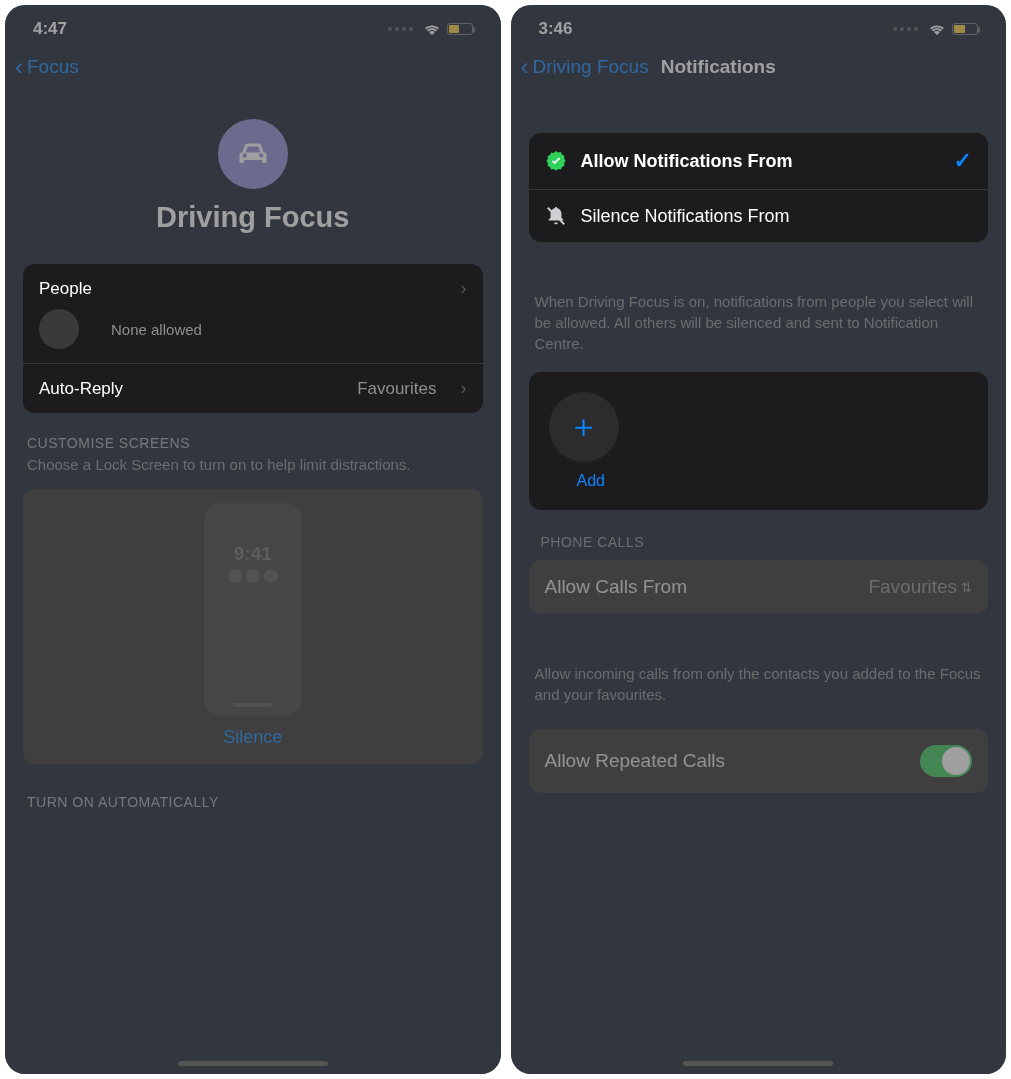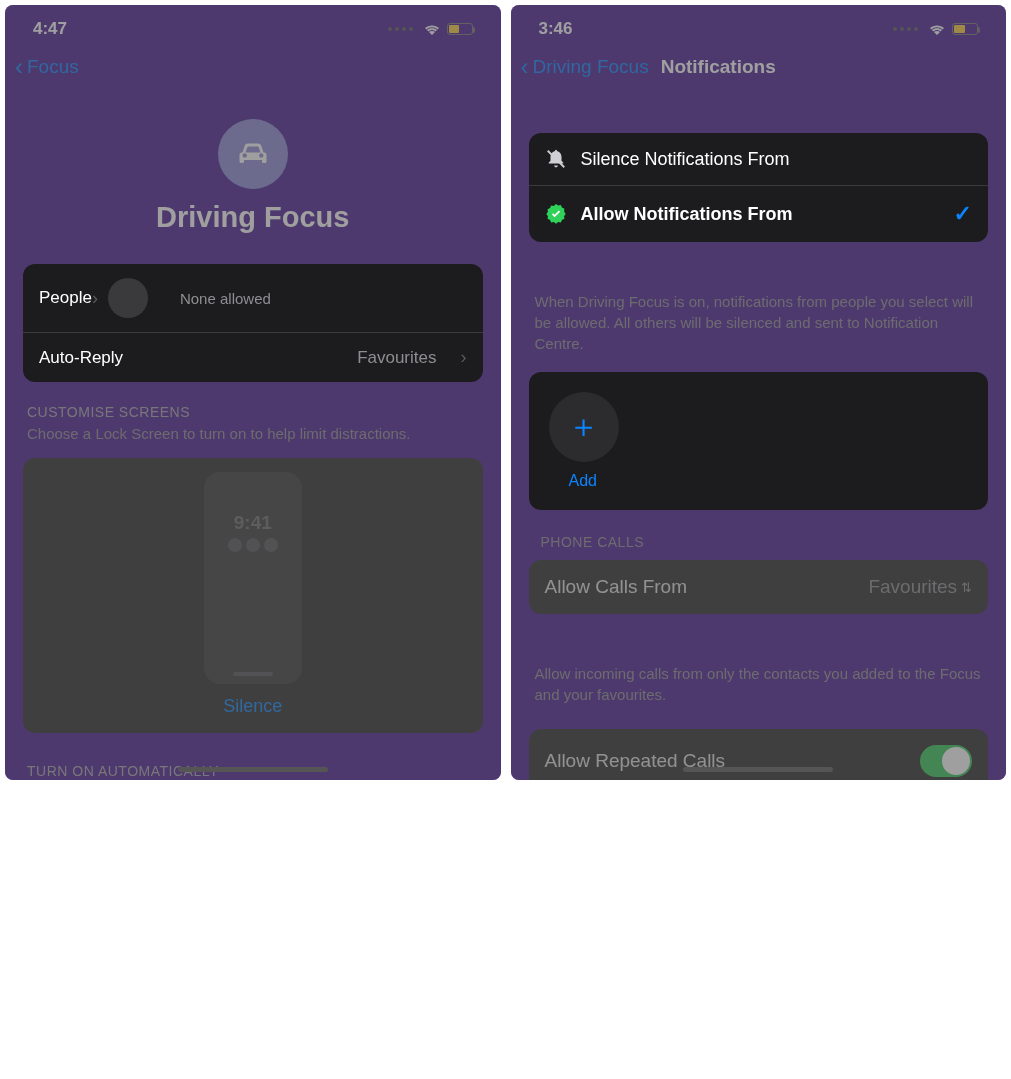--- a/index.html
+++ b/index.html
@@ -5,23 +5,23 @@
   * { box-sizing: border-box; margin: 0; padding: 0; }
   body {
     background: #fff;
     font-family: -apple-system, BlinkMacSystemFont, "Helvetica Neue", sans-serif;
     display: flex;
     gap: 10px;
     padding: 5px;
   }
   .phone {
     width: 498px;
-    height: 775px;
-    background: #4c1d95;
-    border-radius: 8px;
+    height: 1069px;
+    background: #0f172a;
+    border-radius: 20px;
     overflow: hidden;
     position: relative;
     color: #e0e0e0;
   }
   .dimmer {
     position: absolute;
     inset: 0;
     background: rgba(80,80,80,0.55);
     pointer-events: none;
     z-index: 50;
@@ -60,21 +60,21 @@
     background:#1c1c1e; border-radius:12px; margin:12px 18px 0; overflow:hidden;
   }
   .highlight-card { position:relative; z-index:60; }
   .row {
     display:flex; align-items:center; padding:14px 16px; gap:24px; border-top:0.5px solid #3a3a3c;
   }
   .row:first-child { border-top:none; }
   .row-title { color:#fff; font-size:17px; flex:1; }
   .row-value { color:#8e8e92; font-size:17px; }
   .chev { color:#5a5a5e; font-size:18px; }
-  .people-row { flex-direction:row; align-items:stretch; gap:10px; }
+  .people-row { flex-direction:column; align-items:stretch; gap:10px; }
   .people-head { display:flex; align-items:center; }
   .avatar-none { width:40px; height:40px; border-radius:50%; background:#3a3a3c; }
   .none-label { color:#8e8e92; font-size:15px; margin-left:32px; }
   .lockcard { margin:14px 18px 0; background:#2c2c2e; border-radius:12px; padding:14px 0 16px; text-align:center; }
   .lockscreen { width:98px; height:212px; background:#3a3a3c; border-radius:16px; margin:0 auto 12px; display:flex; flex-direction:column; align-items:center; padding-top:40px; }
   .ls-time { color:#6e6e72; font-size:19px; font-weight:700; }
   .ls-widgets { display:flex; gap:4px; margin-top:4px; }
   .ls-widgets span { width:14px;height:14px;border-radius:50%;background:#555559; }
   .ls-home { width:40px; height:4px; background:#555559; border-radius:2px; margin-top:auto; margin-bottom:8px; }
   .choose { color:#0a84ff; font-size:18px; }
@@ -84,21 +84,21 @@
   .mode-row { display:flex; align-items:center; padding:15px 16px; gap:14px; border-top:0.5px solid #3a3a3c; }
   .mode-row:first-child { border-top:none; }
   .mode-icon { width:22px; height:22px; display:flex; align-items:center; justify-content:center; }
   .mode-label { color:#fff; font-size:18px; flex:1; }
   .mode-label.bold { font-weight:700; }
   .chk { color:#0a84ff; font-size:22px; font-weight:700; }
   .footer-text { color:#8e8e92; font-size:15px; padding:10px 24px 0; line-height:1.4;margin-top:39px; }
   .addbox { padding:20px; }
   .addcircle { width:70px; height:70px; border-radius:50%; background:#2c2c2e; display:flex; align-items:center; justify-content:center; }
   .plus { color:#0a84ff; font-size:32px; font-weight:400; }
-  .addlbl { color:#0a84ff; font-size:16px; margin-top:10px; margin-left:20px; }
+  .addlbl { color:#0a84ff; font-size:16px; margin-top:10px; margin-left:28px; }
   .sect-head2 { color:#8e8e92; font-size:14px; letter-spacing:0.5px; padding:24px 30px 0; }
   .graycard { background:#2c2c2e; border-radius:12px; margin:10px 18px 0; }
   .grow { display:flex; align-items:center; padding:16px 16px; }
   .grow-title { color:#e0e0e0; font-size:19px; flex:1; }
   .grow-val { color:#8e8e92; font-size:19px; display:flex; align-items:center; gap:4px; }
   .updn { font-size:13px; color:#8e8e92; }
   .toggle { width:52px; height:32px; background:#34c759; border-radius:16px; position:relative; }
   .toggle-knob { position:absolute; right:2px; top:2px; width:28px; height:28px; background:#fff; border-radius:50%; }
 </style>
 </head>
@@ -201,36 +201,36 @@
     <div class="nav">
       <span class="back-chev">‹</span>
       <span class="back-label">Driving Focus</span>
       <span class="nav-title">Notifications</span>
     </div>
   </div>
 
   <div class="card highlight-card" style="margin-top:42px;">
     <div class="mode-row">
       <div class="mode-icon">
+        <svg viewBox="0 0 24 24" width="22" height="22">
+            <path fill="#30d158" d="M12 1l2.4 1.7 2.9-.4 1.2 2.7 2.7 1.2-.4 2.9L22.5 12l-1.7 2.4.4 2.9-2.7 1.2-1.2 2.7-2.9-.4L12 22.5l-2.4-1.7-2.9.4-1.2-2.7-2.7-1.2.4-2.9L1.5 12l1.7-2.4-.4-2.9 2.7-1.2 1.2-2.7 2.9.4L12 1z"></path>
+            <path fill="#fff" d="M10.5 15.5l-3-3 1.4-1.4 1.6 1.6 4.6-4.6 1.4 1.4z"></path>
+          </svg>
+      </div>
+      <span class="mode-label bold">Allow Notifications From</span>
+      <span class="chk">✓</span>
+    </div>
+    <div class="mode-row">
+      <div class="mode-icon">
         <svg viewBox="0 0 24 24" width="22" height="22" fill="#d0d0d4">
             <path d="M12 2c-.6 0-1 .4-1 1v.3C8.2 4 6 6.5 6 9.5V14l-2 2v1h16v-1l-2-2V9.5c0-3-2.2-5.5-5-6.2V3c0-.6-.4-1-1-1zm-2 17c0 1.1.9 2 2 2s2-.9 2-2h-4z"></path>
             <line x1="3" y1="3" x2="21" y2="21" stroke="#d0d0d4" stroke-width="2"></line>
           </svg>
       </div>
       <span class="mode-label">Silence Notifications From</span>
-    </div>
-    <div class="mode-row">
-      <div class="mode-icon">
-        <svg viewBox="0 0 24 24" width="22" height="22">
-            <path fill="#30d158" d="M12 1l2.4 1.7 2.9-.4 1.2 2.7 2.7 1.2-.4 2.9L22.5 12l-1.7 2.4.4 2.9-2.7 1.2-1.2 2.7-2.9-.4L12 22.5l-2.4-1.7-2.9.4-1.2-2.7-2.7-1.2.4-2.9L1.5 12l1.7-2.4-.4-2.9 2.7-1.2 1.2-2.7 2.9.4L12 1z"></path>
-            <path fill="#fff" d="M10.5 15.5l-3-3 1.4-1.4 1.6 1.6 4.6-4.6 1.4 1.4z"></path>
-          </svg>
-      </div>
-      <span class="mode-label bold">Allow Notifications From</span>
-      <span class="chk">✓</span>
     </div>
   </div>
 
   <div class="content">
     <div class="footer-text">When Driving Focus is on, notifications from people you select will be allowed. All others will be silenced and sent to Notification Centre.</div>
   </div>
 
   <div class="card highlight-card" style="margin-top:18px;">
     <div class="addbox">
       <div class="addcircle">

